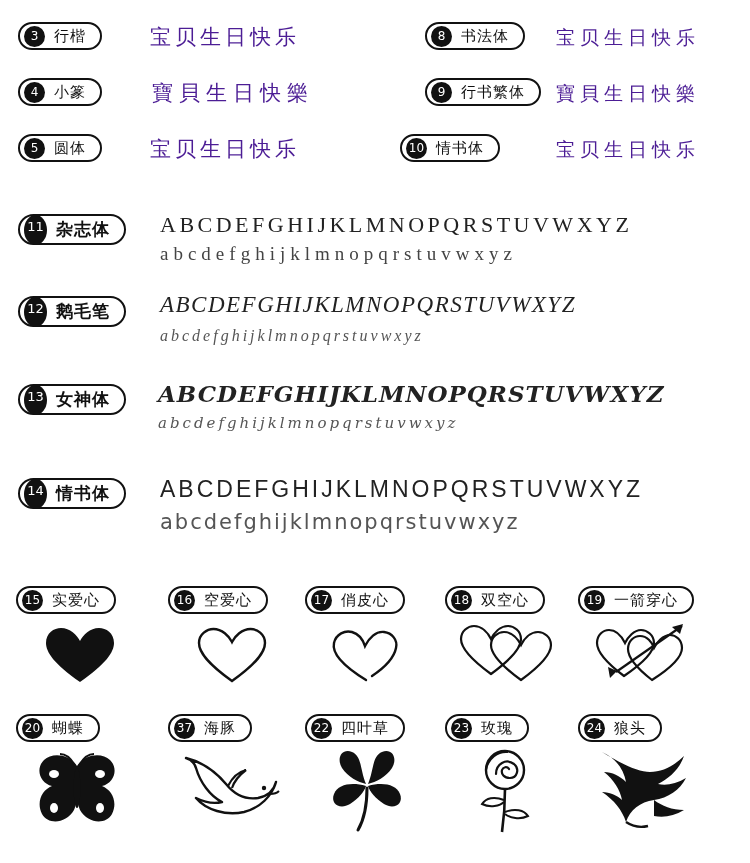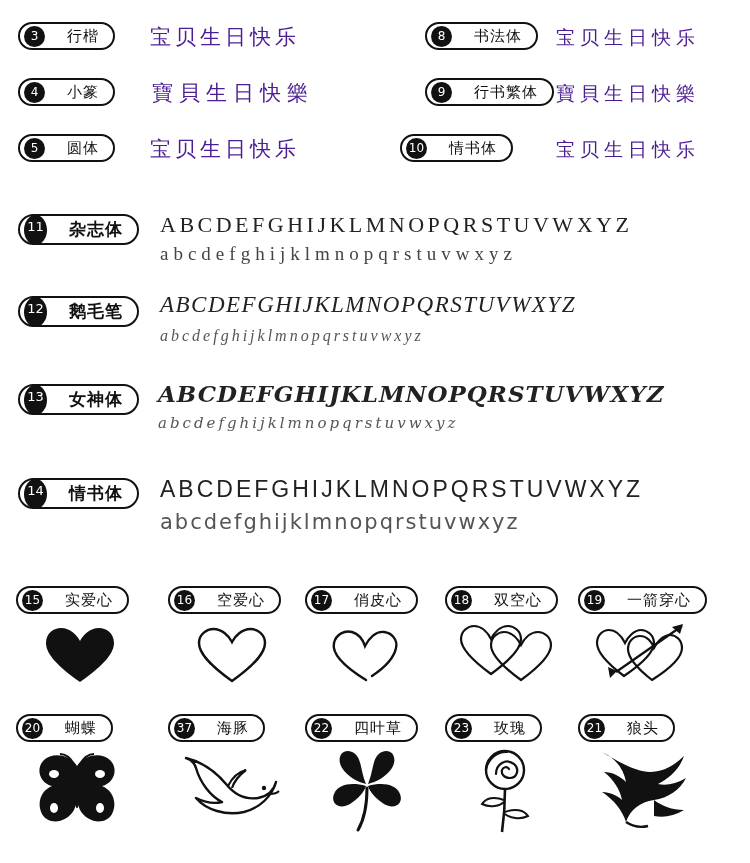--- a/index.html
+++ b/index.html
@@ -33,21 +33,21 @@
     border-radius: 50%;
     background: #111;
     color: #fff;
     font-size: 12px;
     line-height: 21px;
     text-align: center;
     flex: none;
     font-family: "DejaVu Sans", sans-serif;
   }
   .pill .txt {
-    margin-left: 22px;
+    margin-left: 9px;
     font-size: 15px;
     letter-spacing: 1px;
     white-space: nowrap;
     font-family: Liberation Mono, monospace;
   }
   .pill.big { height: 31px; border-radius: 18px; }
   .pill.big .num { width: 23px; height: 30px; line-height: 23px; font-size: 13px; }
   .pill.big .txt { font-size: 17px; font-weight: bold; }
 
   .row { position: absolute; }
@@ -334,21 +334,21 @@
     <path d="M24 26 C 24 16 34 10 42 16 C 48 21 45 30 38 30 C 32 30 29 26 30 22 C 31 19 35 18 37 21" fill="none" stroke="#111" stroke-width="2.2" stroke-linecap="round"></path>
     <path d="M14 22 C 16 10 26 3 36 4" fill="none" stroke="#111" stroke-width="2"></path>
     <path d="M33 41 C 33 56 32 70 30 84" stroke="#111" stroke-width="2.6" fill="none"></path>
     <path d="M32 52 C 22 48 14 50 10 56 C 18 60 28 58 32 54" fill="none" stroke="#111" stroke-width="2"></path>
     <path d="M33 64 C 43 60 52 62 56 68 C 48 72 38 70 33 66" fill="none" stroke="#111" stroke-width="2"></path>
   </svg>
 </div>
 
 <div class="icon-cell" style="left:578px; top:714px;">
   <div class="pill">
-    <span class="num">21</span>
+    <span class="num">24</span>
     <span class="txt">狼头</span>
   </div>
 </div>
 <div class="icon-cell" style="left:596px; top:748px;">
   <svg class="icon-svg" width="98" height="84" viewBox="0 0 98 84">
     <path d="M6 4 C 20 10 28 22 30 34 C 24 28 16 24 8 24 C 18 32 24 42 26 52 C 22 48 14 44 6 44 C 18 52 26 62 30 74 C 34 62 44 54 58 52 C 72 50 84 42 90 30 C 80 36 70 38 62 36 C 74 30 84 20 88 8 C 78 18 66 24 54 24 C 42 24 26 16 6 4 Z" fill="#111"></path>
     <path d="M58 52 C 66 58 76 62 88 62 C 78 68 68 70 58 68" fill="#111"></path>
     <path d="M30 74 C 36 78 44 80 52 78" fill="none" stroke="#111" stroke-width="2.4"></path>
   </svg>
 </div>

